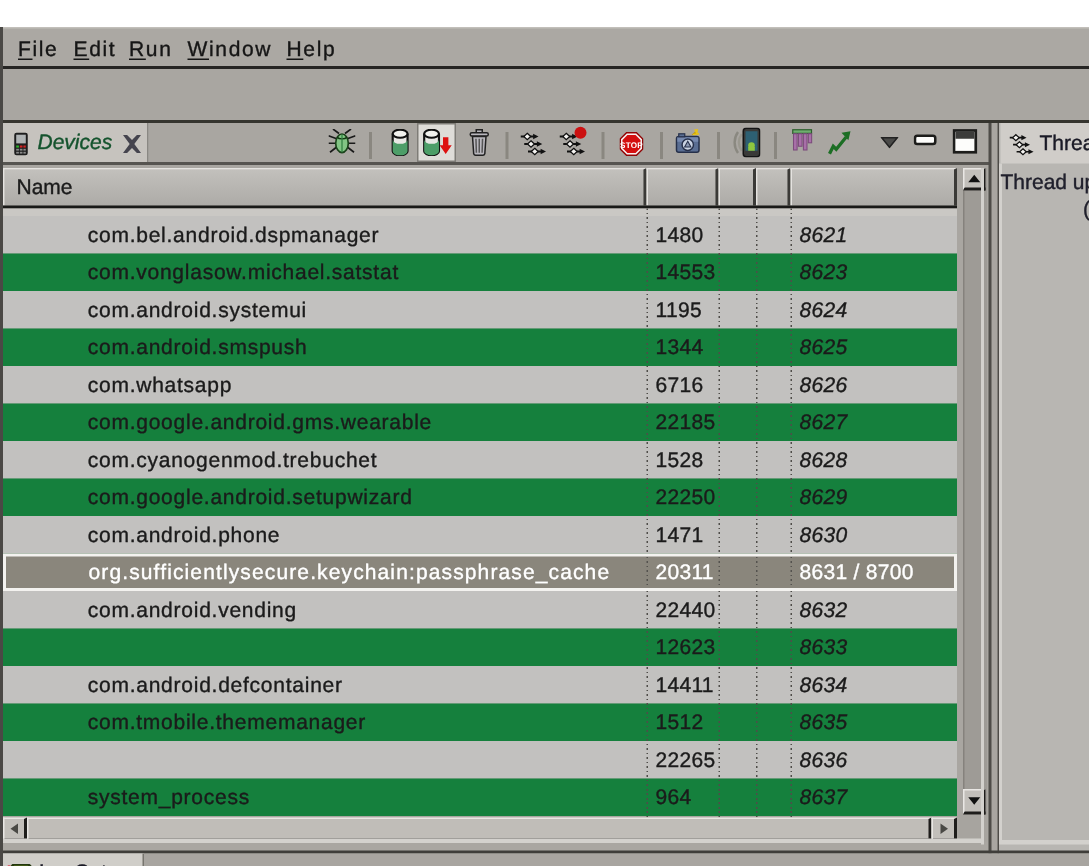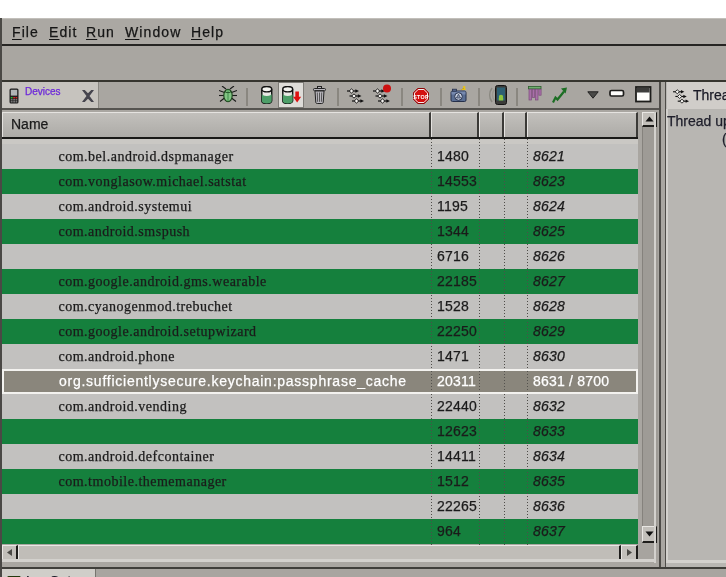--- a/index.html
+++ b/index.html
@@ -12,33 +12,33 @@
   #menubar .mi{position:absolute;top:5px;color:#161616;letter-spacing:1.1px;}
   #menubar u{text-decoration:underline;text-underline-offset:2px;}
   #menuline{left:0;top:26px;width:726px;height:2px;background:#262523;}
   
   #toolstrip{left:0;top:28px;width:726px;height:34px;background:#a9a6a1;}
   #panelline{left:0;top:62px;width:726px;height:2px;background:#36352f;}
   
   #devpanel{left:0;top:64px;width:660px;height:487px;background:#a9a6a1;}
   #devtab{left:2px;top:0px;width:98px;height:26px;background:#c6c3be;
           border-right:1px solid #8a8883;}
-  #devtab .lbl{position:absolute;left:25px;top:4px;color:#6d28d9;font-size:10px;}
+  #devtab .lbl{position:absolute;left:25px;top:4px;color:#14532d;font-size:14px;font-style:italic;}
   #tabline{left:0;top:26px;width:660px;height:2px;background:#565450;}
   .sep{position:absolute;top:6px;width:2px;height:18px;background:#8a8780;}
   .ticon{position:absolute;top:0;}
   
   #tablewrap{left:2px;top:30px;width:654px;height:449px;}
   .hcell{position:absolute;top:0;height:25px;
          background:linear-gradient(180deg,#c2c0bc,#adaba7);
          border-top:1px solid #e5e3e0;border-left:1px solid #e5e3e0;
          border-right:2px solid #3b3a37;box-sizing:border-box;}
   #headerline{left:0;top:25px;width:636px;height:2px;background:#191917;}
   .row{position:absolute;left:0;width:636px;height:25px;line-height:25px;}
-  .row .n{position:absolute;left:56.5px;letter-spacing:0.5px;font-family:Liberation Serif, serif;}
+  .row .n{position:absolute;left:56.5px;letter-spacing:0.5px;}
   .row .pid{position:absolute;left:435px;letter-spacing:0.2px;}
   .row .port{position:absolute;left:531px;letter-spacing:0.2px;font-style:italic;}
   .light{background:#c2c1bf;}
   .dark{background:#15803d;}
   .dots{position:absolute;top:27px;width:1px;height:406px;
         background-image:repeating-linear-gradient(180deg,#4f4d49 0 1px,transparent 1px 3px);}
   
   #selrow{position:absolute;left:0px;top:257px;width:636px;height:25px;
           background:#8a867c;border:2px solid #f3f2ef;box-sizing:border-box;color:#fff;}
   
@@ -266,20 +266,21 @@
             <span class="n">com.android.systemui</span>
             <span class="pid">1195</span>
             <span class="port">8624</span>
           </div>
       <div class="row dark" style="top:107px">
             <span class="n">com.android.smspush</span>
             <span class="pid">1344</span>
             <span class="port">8625</span>
           </div>
       <div class="row light" style="top:132px">
+            <span class="n">com.whatsapp</span>
             <span class="pid">6716</span>
             <span class="port">8626</span>
           </div>
       <div class="row dark" style="top:157px">
             <span class="n">com.google.android.gms.wearable</span>
             <span class="pid">22185</span>
             <span class="port">8627</span>
           </div>
       <div class="row light" style="top:182px">
             <span class="n">com.cyanogenmod.trebuchet</span>
@@ -314,20 +315,21 @@
       <div class="row dark" style="top:357px">
             <span class="n">com.tmobile.thememanager</span>
             <span class="pid">1512</span>
             <span class="port">8635</span>
           </div>
       <div class="row light" style="top:382px">
             <span class="pid">22265</span>
             <span class="port">8636</span>
           </div>
       <div class="row dark" style="top:407px">
+            <span class="n">system_process</span>
             <span class="pid">964</span>
             <span class="port">8637</span>
           </div>
       </div>
       <div class="dots" style="left:429px"></div>
       <div class="dots" style="left:477px"></div>
       <div class="dots" style="left:502px"></div>
       <div class="dots" style="left:525px"></div>
       <div id="selrow">
         <div style="position:absolute;left:427px;top:0;width:1px;height:21px;background-image:repeating-linear-gradient(180deg,#54524e 0 1px,transparent 1px 3px)"></div>

